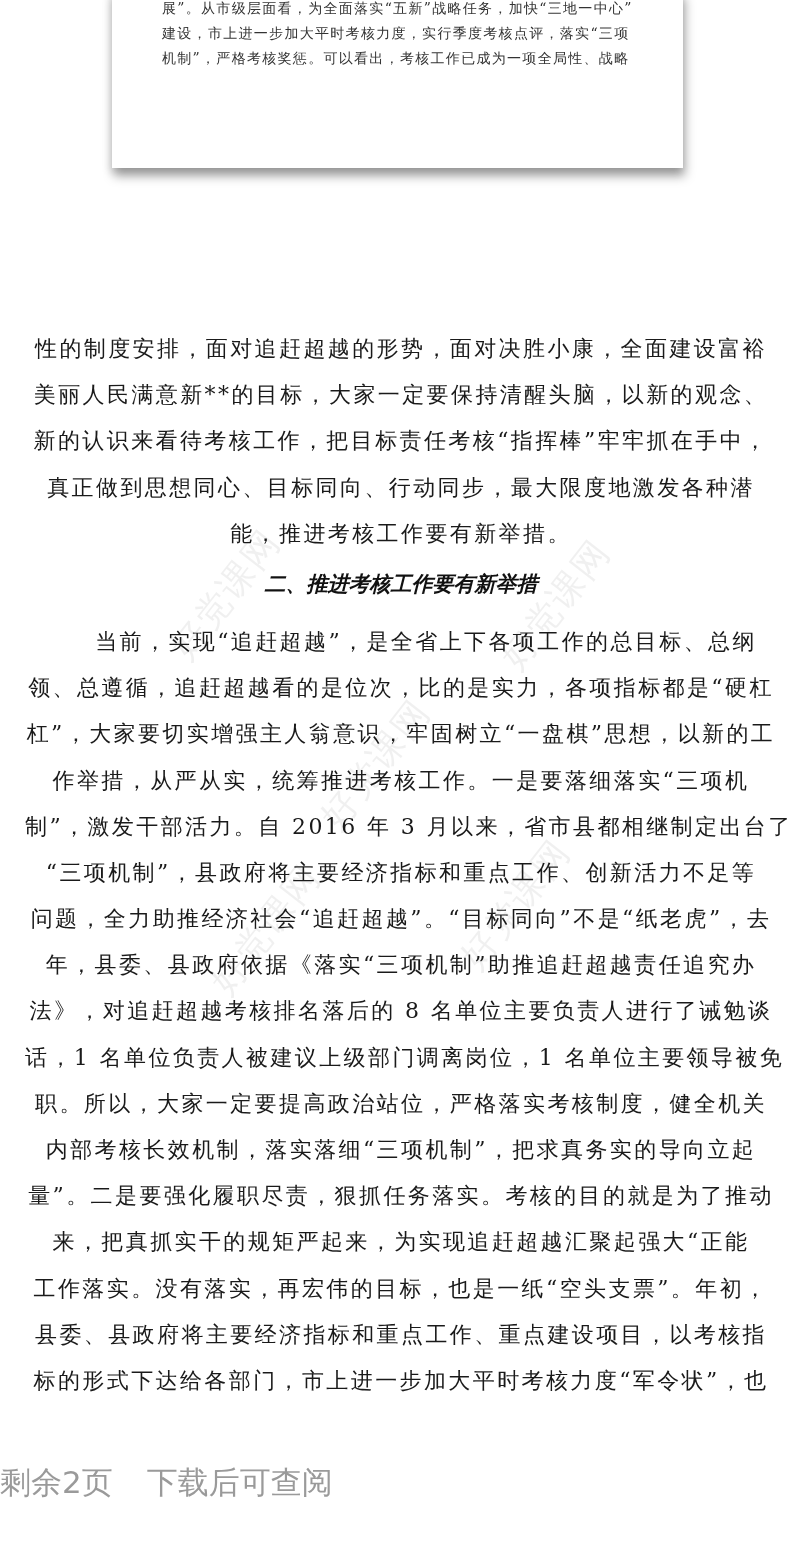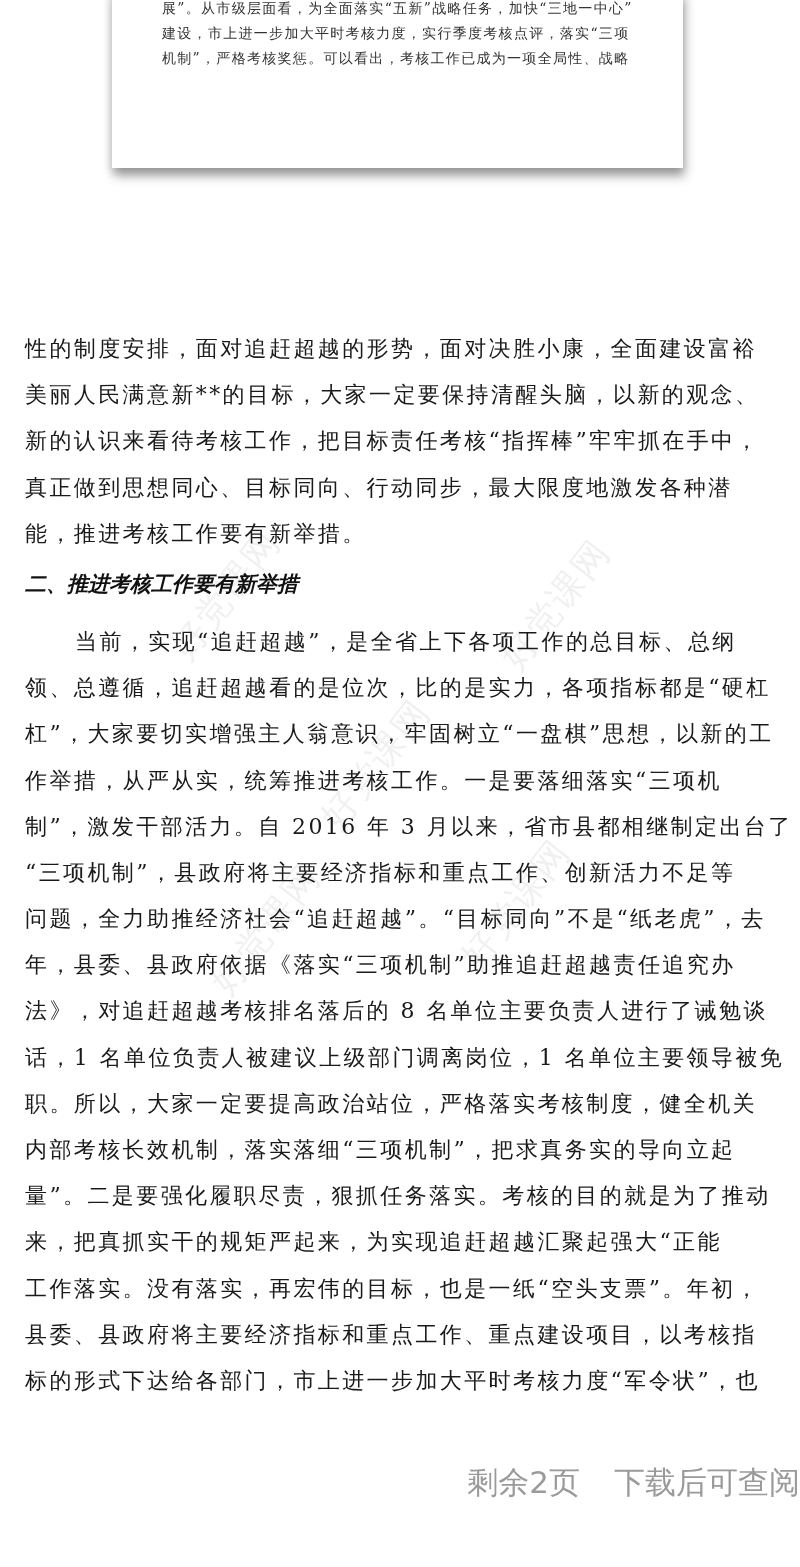--- a/index.html
+++ b/index.html
@@ -15,21 +15,21 @@
     box-shadow: 2px 8px 10px rgba(0,0,0,0.35), -2px 4px 8px rgba(0,0,0,0.12);
   }
   .page-card .card-text {
     position: absolute; left: 50px; top: 6px; width: 480px;
     font-size: 14px; line-height: 25px; color: #333333; letter-spacing: 1.3px;
   }
   .page-card .card-line { display: block; white-space: nowrap; height: 25px; }
 
   
   .body-text {
-    position: absolute; left: 25px; top: 326px; width: 752px;
+    position: absolute; left: 25px; top: 326px; width: 752px; text-align: center;
   }
   .line {
     display: block; white-space: nowrap; font-size: 22px; line-height: 46.2px;
     height: 46.2px; letter-spacing: 2.4px; color: #1a1a1a;
   }
   .line.indent { padding-left: 50px; }
   .heading {
     display: block; white-space: nowrap;
     font-family: "DejaVu Sans", "Liberation Sans", sans-serif;
     font-size: 21px; font-weight: bold; height: 46px; line-height: 46px;
@@ -38,21 +38,21 @@
 
   
   .watermark {
     position: absolute; font-family: "DejaVu Sans", "Liberation Sans", sans-serif;
     font-size: 36px; color: rgba(0,0,0,0.06); transform: rotate(-52deg);
     white-space: nowrap; pointer-events: none; letter-spacing: 2px;
   }
 
   
   .footer {
-    position: absolute; left: 0; top: 1462px; width: 800px; text-align: right;
+    position: absolute; left: 0; top: 1462px; width: 800px; text-align: left;
     font-family: "DejaVu Sans", "Liberation Sans", sans-serif;
     font-size: 31px; color: #9a9a9a;
   }
   .footer span { display: inline-block; }
   .footer .gap { width: 34px; }
 </style>
 </head>
 <body>
 
 <div class="page-card">

